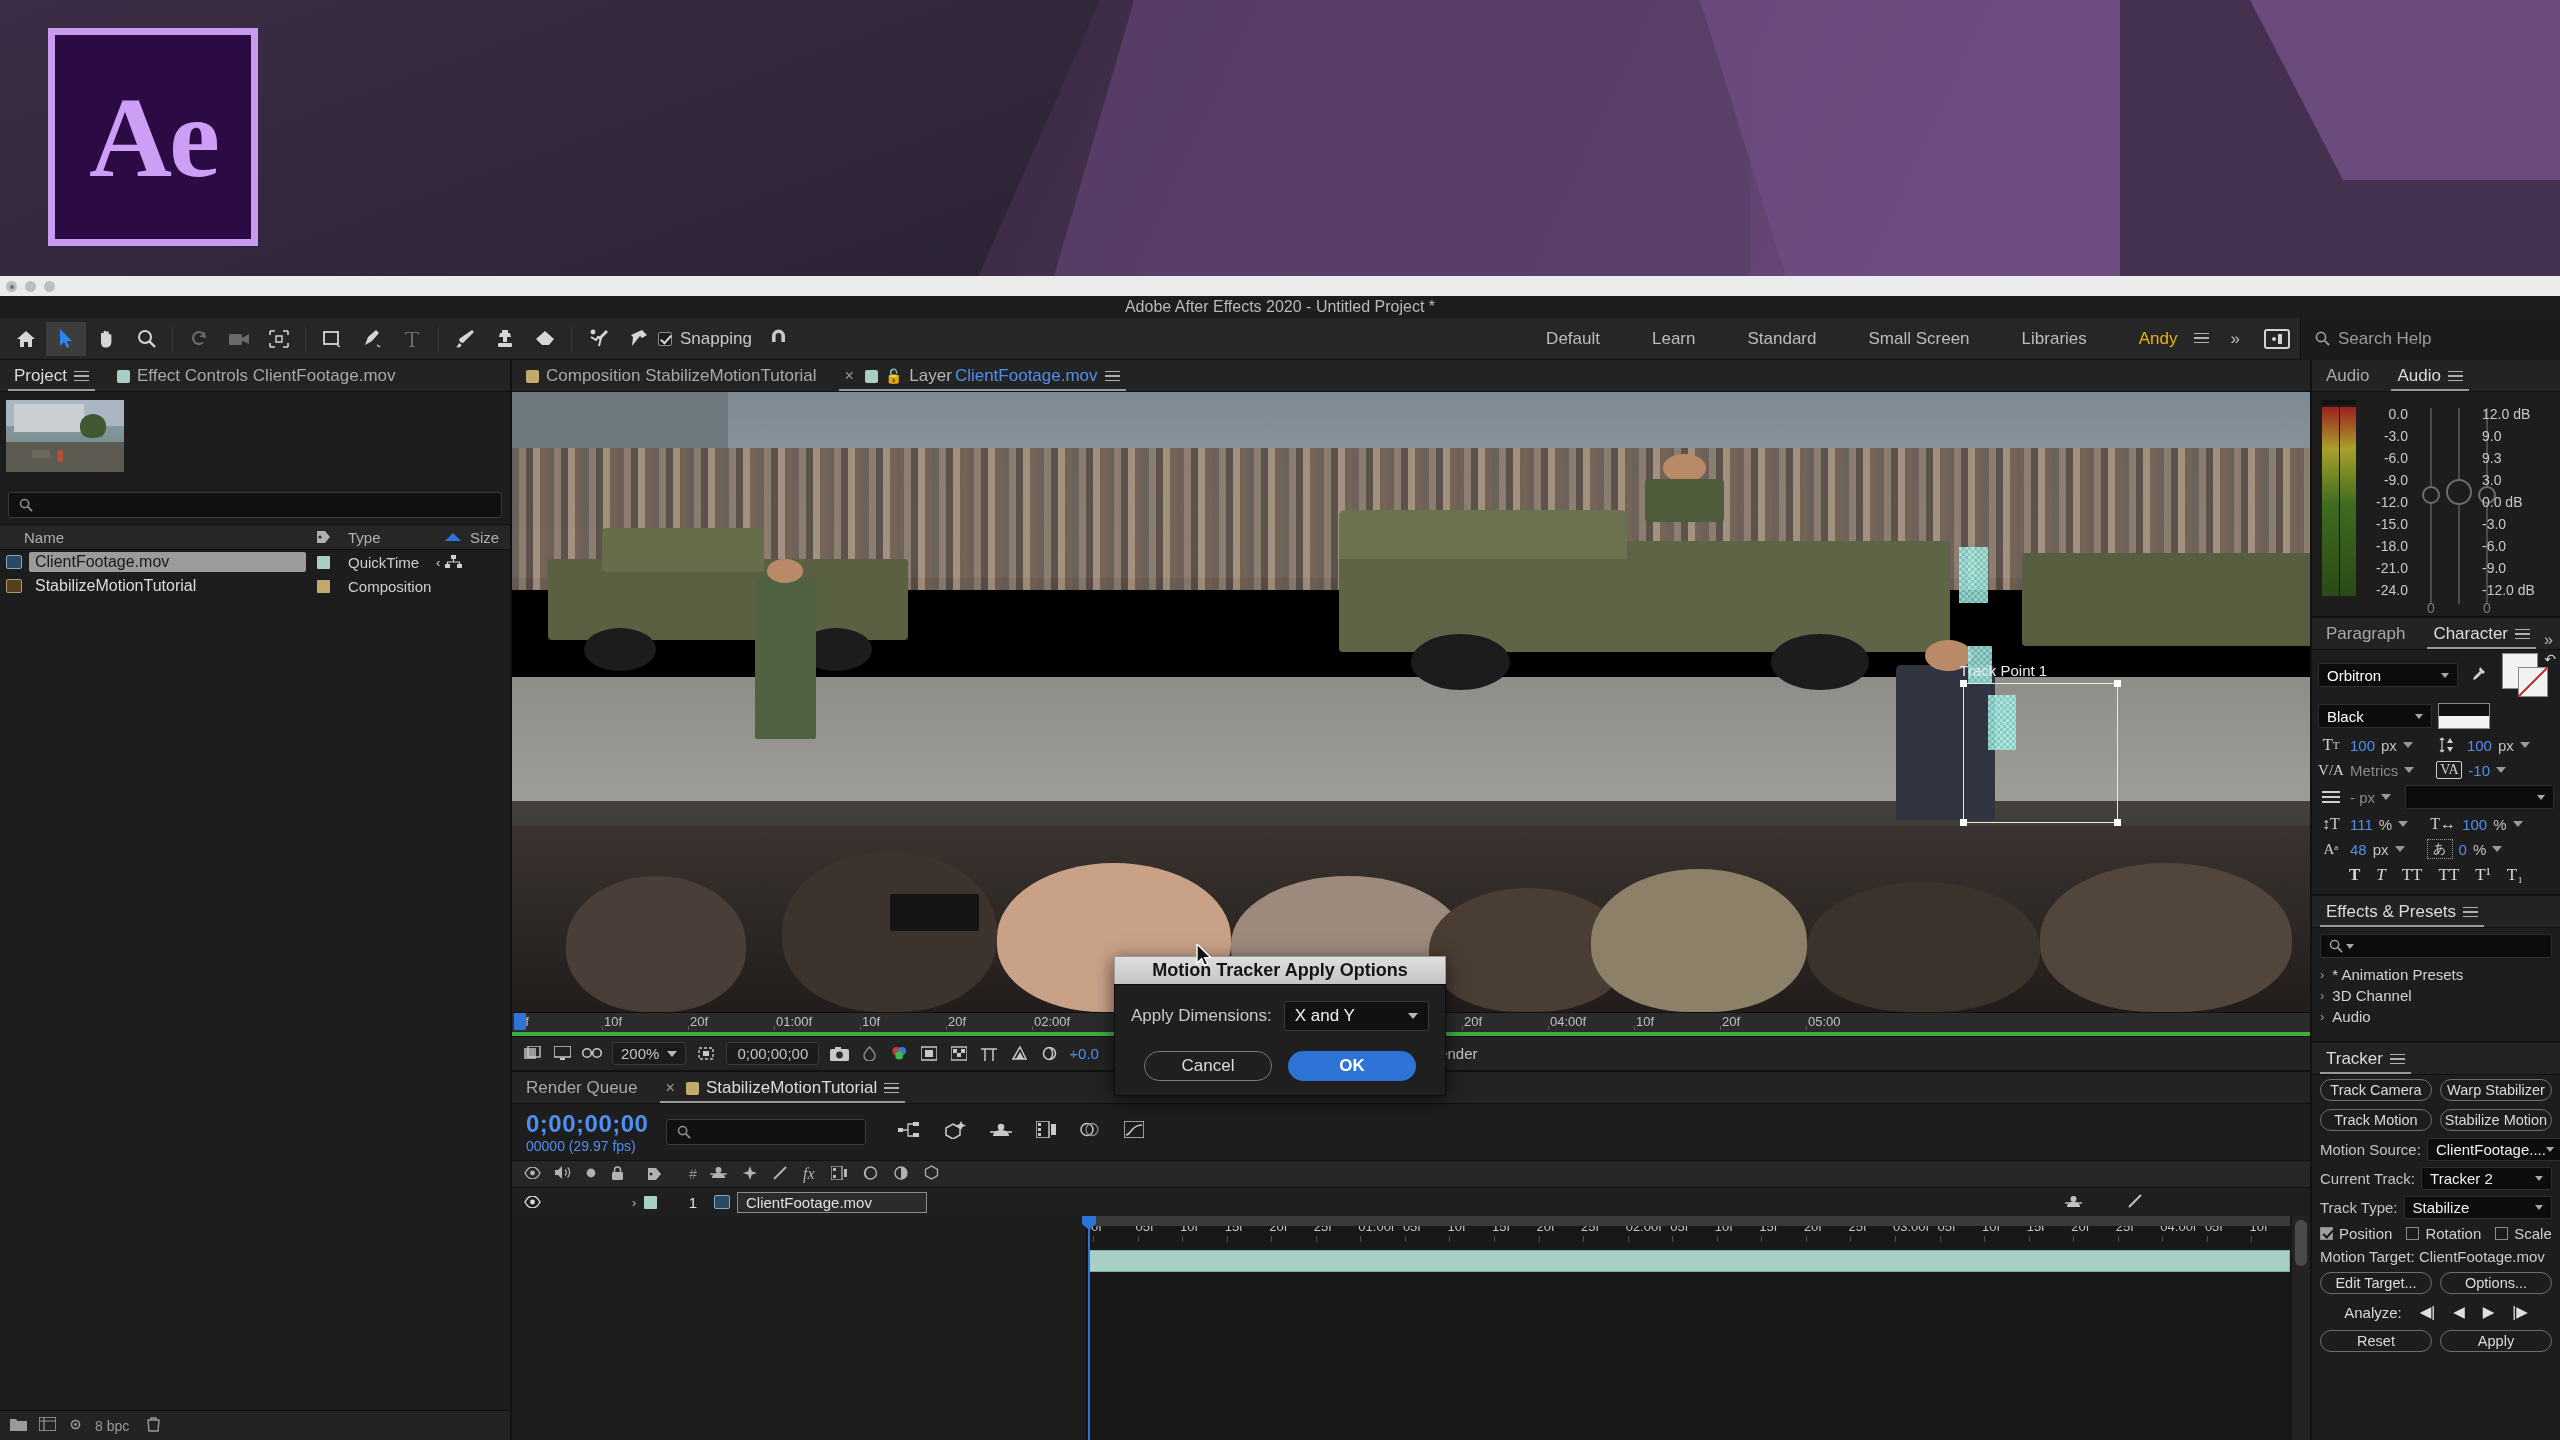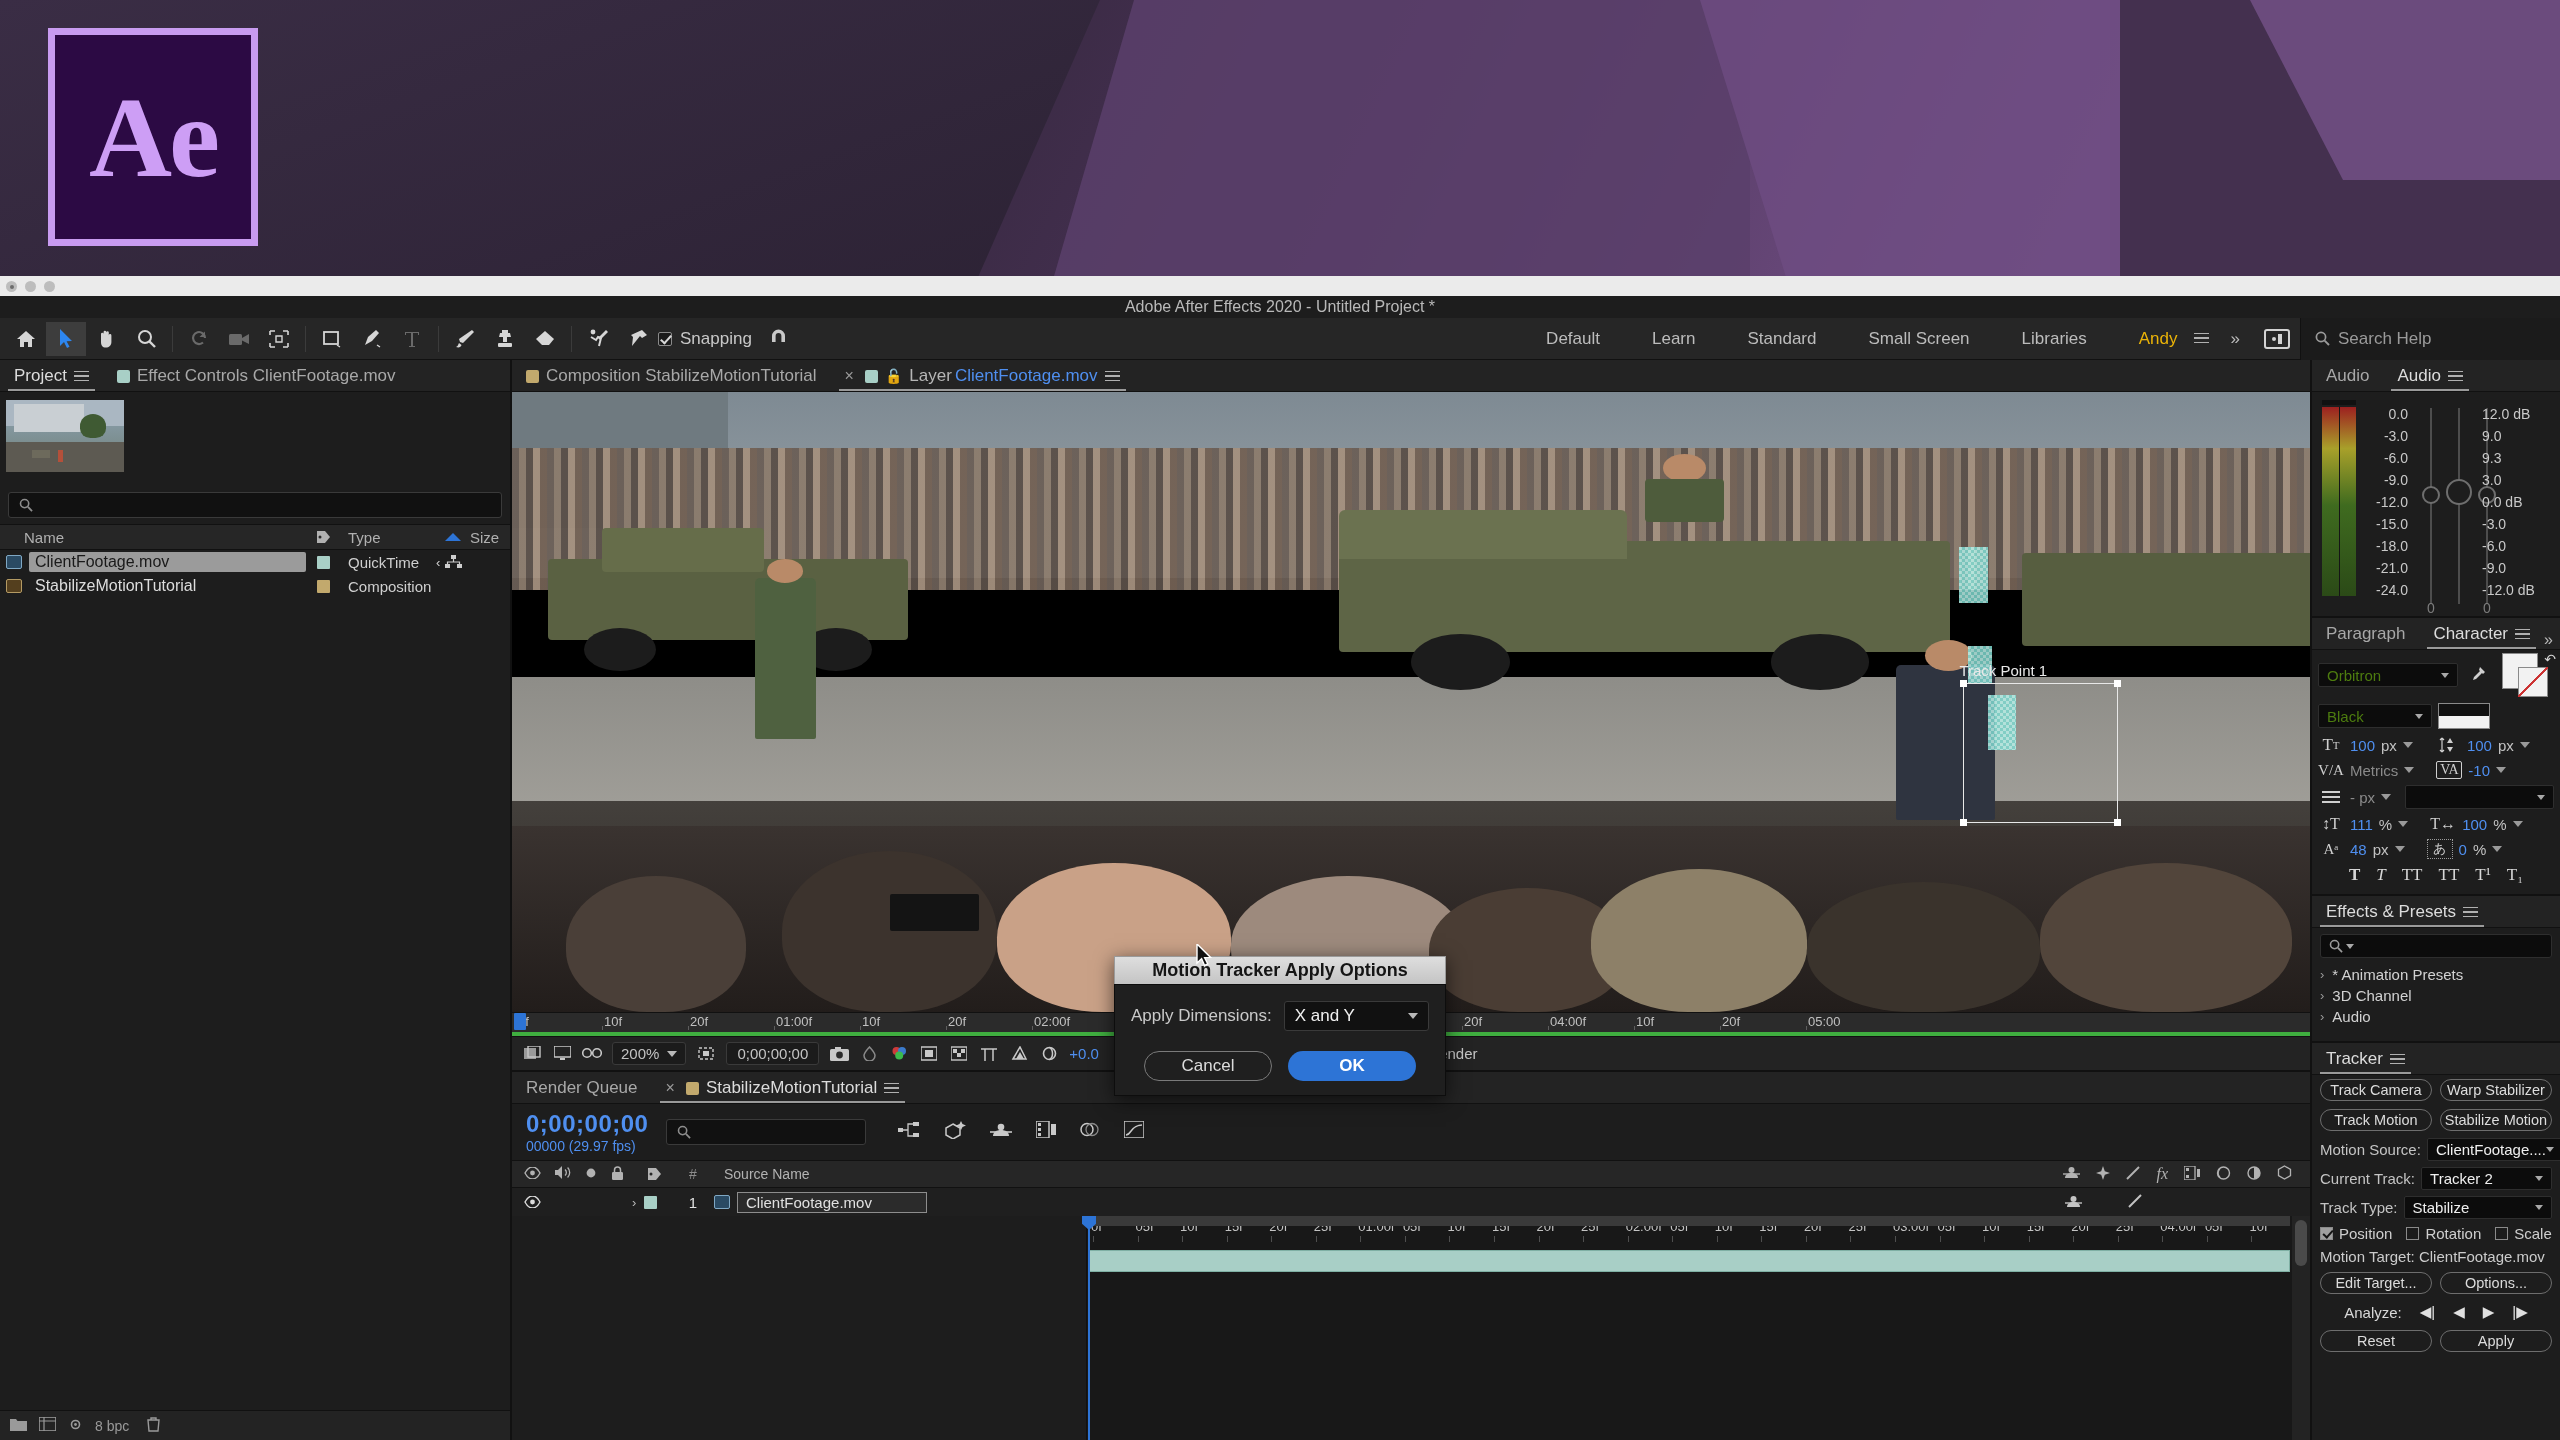--- a/index.html
+++ b/index.html
@@ -200,21 +200,21 @@
   .dbt { position:absolute; color:#c9c9c9; font-size:14px; right:6px;}
   #sliders { flex:1; position:relative;}
   .strack{position:absolute;top:8px;bottom:8px;width:2px;background:#4d4d4d;}
   .sknob{position:absolute;border:2px solid #6e6e6e;border-radius:50%;background:#1d1d1d;}
   .szero{position:absolute;bottom:-4px;color:#7d7d7d;font-size:14px;}
   #dbr { width:74px; position:relative;}
   .dbr-t{position:absolute;color:#c9c9c9;font-size:14px;left:4px;}
 
   #charpanel { padding-bottom:6px; }
   .charrow { display:flex; align-items:center; gap:6px; padding:3px 6px; }
-  .cfield { background:#0c0c0c; border:1px solid #2e2e2e; border-radius:2px; color:#4d7c0f; font-size:15px;
+  .cfield { background:#0c0c0c; border:1px solid #2e2e2e; border-radius:2px; color:#ffffff; font-size:15px;
             height:24px; display:flex; align-items:center; padding:0 8px; justify-content:space-between;}
   .chv { width:0;height:0;border-left:4px solid transparent;border-right:4px solid transparent;border-top:5px solid #a9a9a9;}
   .ctiny { color:#4f8ff0; font-size:15px; }
   .cunit { color:#c2c2c2; font-size:15px; }
   .cicon { color:#cfcfcf; font-size:15px; width:26px; display:flex; align-items:center; justify-content:center;}
   .tri { width:0;height:0;border-left:5px solid transparent;border-right:5px solid transparent;border-top:6px solid #9a9a9a;}
   #swatches{position:relative;width:58px;height:44px;}
   #sw-fill{position:absolute;left:6px;top:0;width:36px;height:36px;background:#f2f2f2;border:1px solid #8a8a8a;}
   #sw-stroke{position:absolute;left:22px;top:14px;width:30px;height:30px;background:#f2f2f2;border:1px solid #8a8a8a;}
   #sw-stroke::after{content:"";position:absolute;left:-1px;top:-1px;right:-1px;bottom:-1px;
@@ -798,21 +798,20 @@
                   <path d="M3.5 6V4a3 3 0 016 0v2" fill="none" stroke="#b2b2b2" stroke-width="1.5"></path>
                 </svg></span>
           </div>
           <div class="g2">
             <svg width="15" height="14" viewBox="0 0 15 14">
                 <path d="M1 1h8l5 6-5 6H1z" fill="#b2b2b2"></path>
                 <circle cx="4" cy="7" r="1.5" fill="#262626"></circle>
               </svg>
           </div>
           <div class="g3">#</div>
-          <div class="g4">Source Name</div>
           <div class="g5">
             <span><svg width="17" height="13" viewBox="0 0 17 13">
                   <circle cx="8.5" cy="4" r="3" fill="#b2b2b2"></circle>
                   <path d="M2 12c0-3.4 3-5 6.5-5s6.5 1.6 6.5 5z" fill="#b2b2b2"></path>
                   <path d="M0 8h17" stroke="#b2b2b2" stroke-width="1.4"></path>
                 </svg></span>
             <span><svg width="14" height="14" viewBox="0 0 14 14">
                   <path d="M7 0l1.8 5.2L14 7l-5.2 1.8L7 14l-1.8-5.2L0 7l5.2-1.8z" fill="#b2b2b2"></path>
                 </svg></span>
             <span><svg width="14" height="14" viewBox="0 0 14 14">

